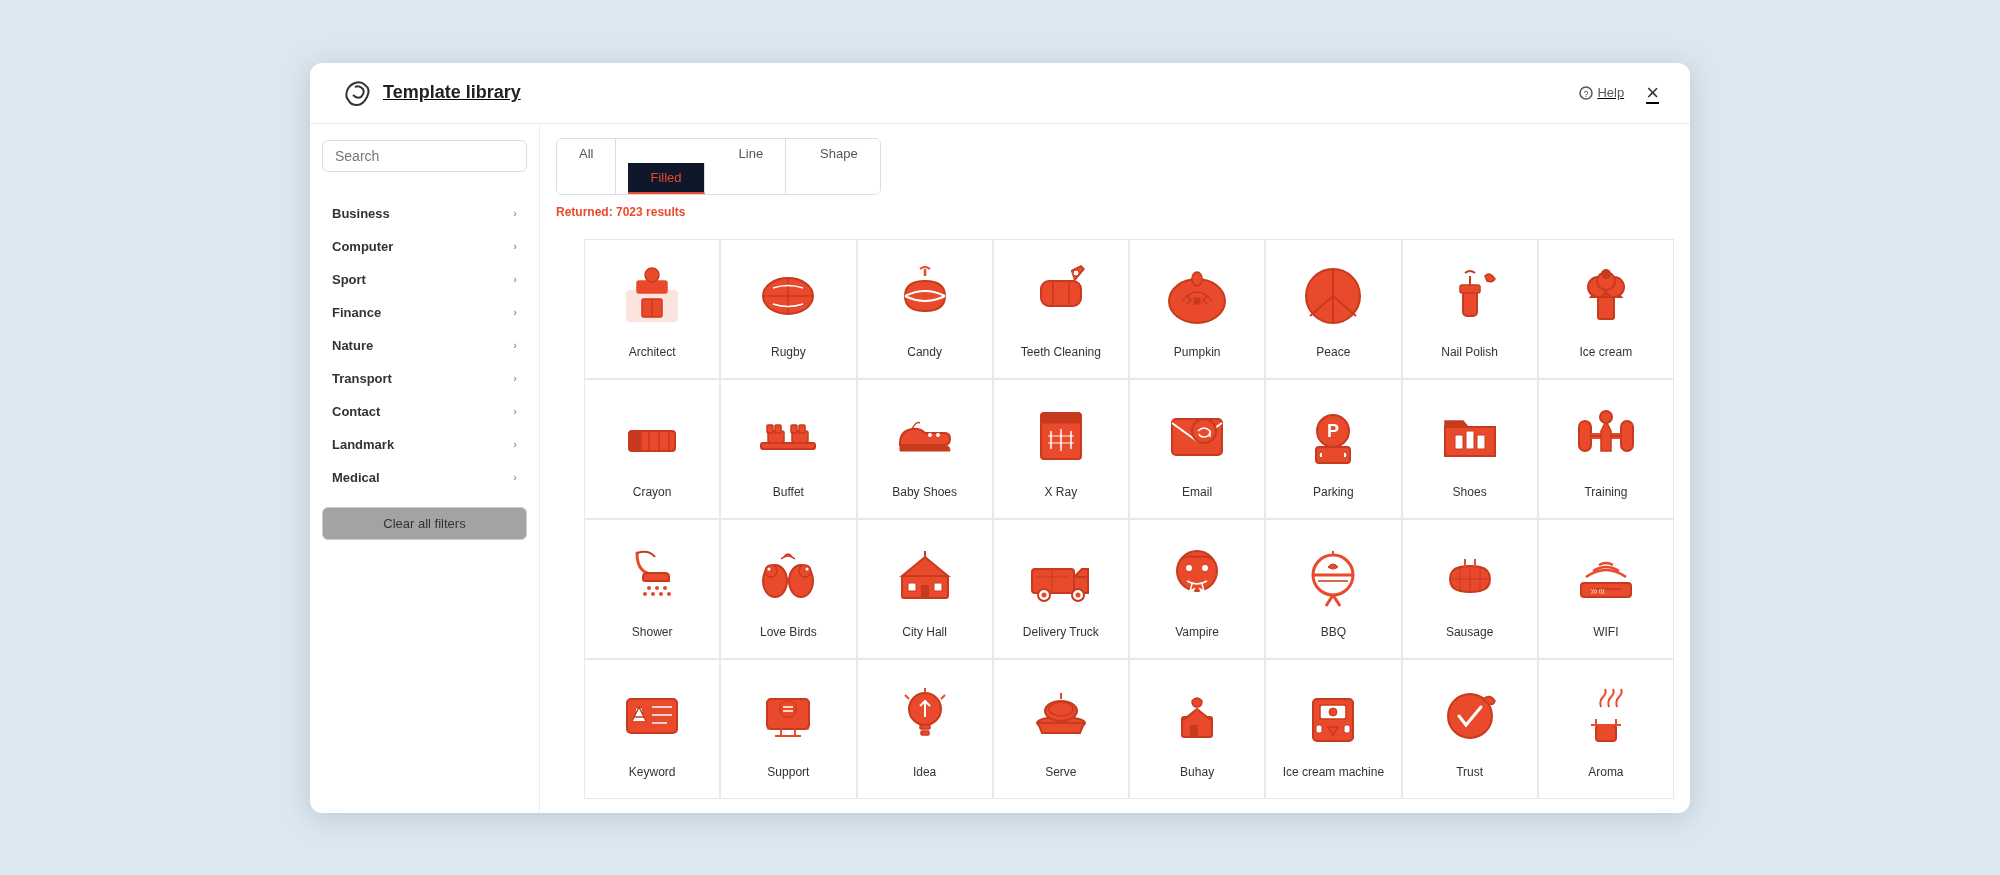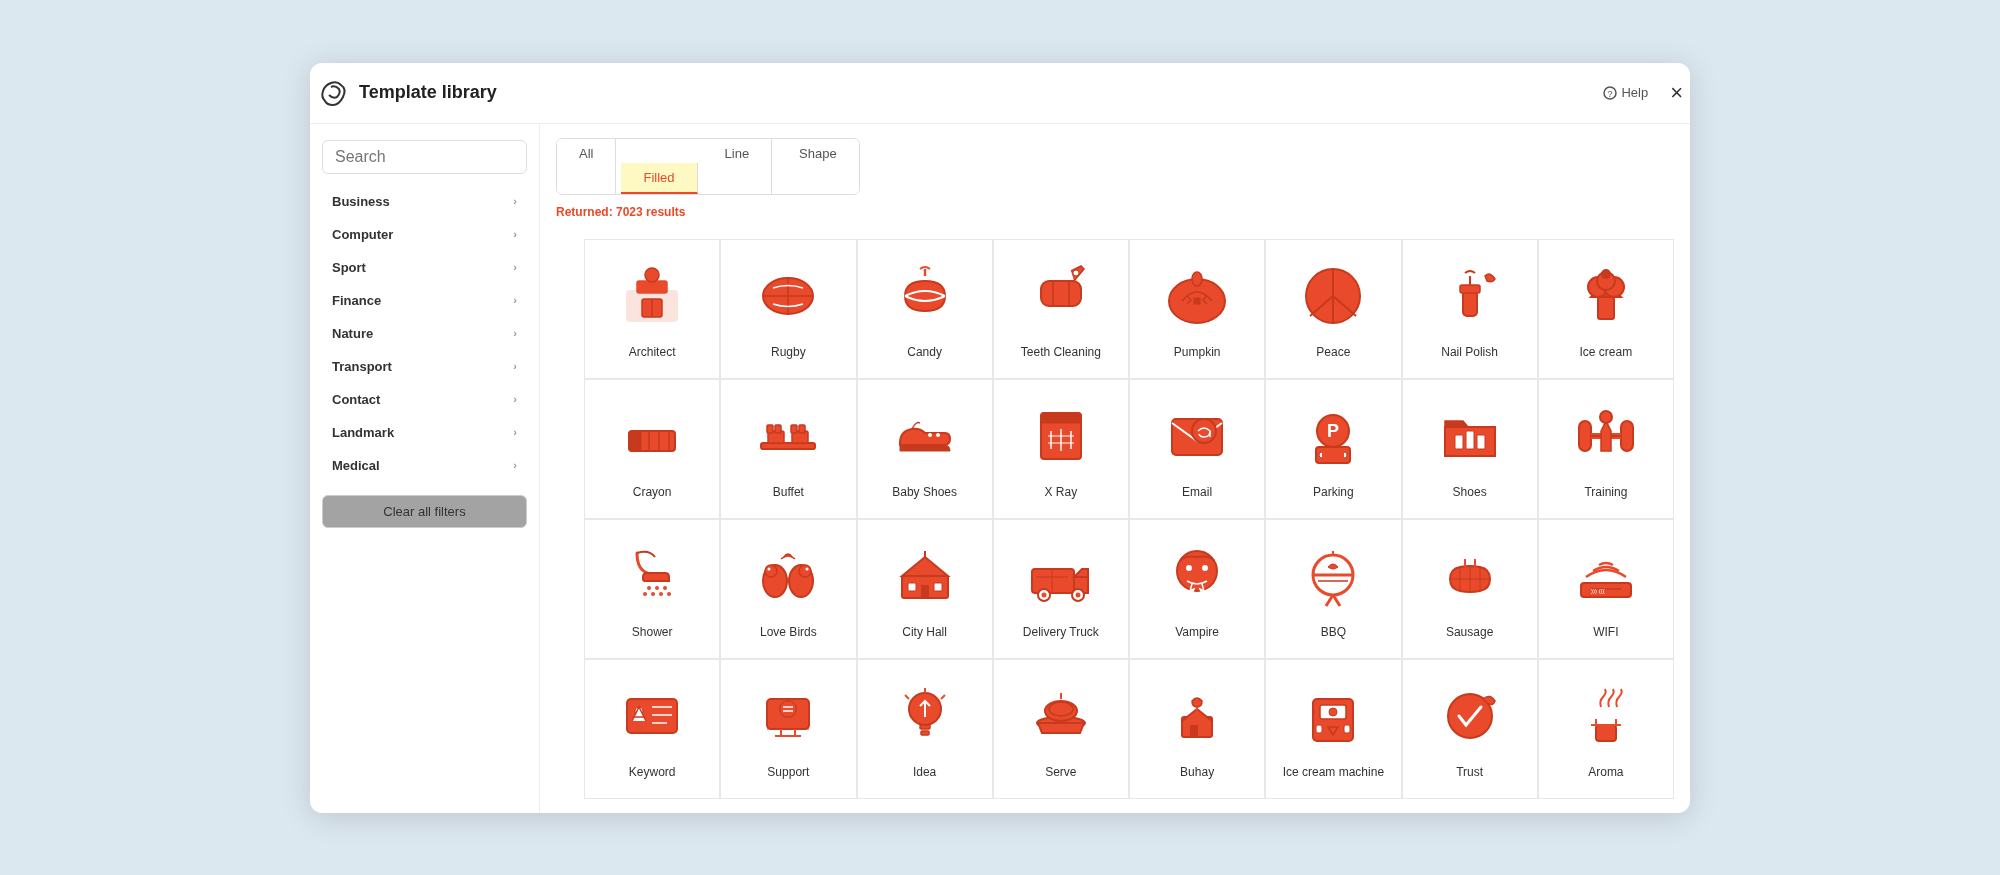--- a/index.html
+++ b/index.html
@@ -18,23 +18,24 @@
       width: 1380px;
       max-width: 100%;
       box-shadow: 0 4px 30px rgba(0,0,0,0.15);
       overflow: hidden;
       display: flex;
       flex-direction: column;
     }
     .modal-header {
       display: flex;
       align-items: center;
-      padding: 14px 7px;
+      padding: 14px 31px;
       border-bottom: 1px solid #eee;
       gap: 10px;
+      text-decoration: underline;
     }
     .modal-logo {
       width: 32px; height: 32px;
       color: #333;
     }
     .modal-title {
       font-size: 18px;
       font-weight: 600;
       color: #222;
       flex: 1;
@@ -66,23 +67,23 @@
       border-right: 1px solid #eee;
       padding: 16px 12px;
       display: flex;
       flex-direction: column;
       gap: 2px;
     }
     .search-box {
       border: 1px solid #ddd;
       border-radius: 6px;
       padding: 7px 12px;
-      font-size: 16px;
+      font-size: 14px;
       color: #999;
-      margin-bottom: 10px;
+      margin-bottom: 24px;
       outline: none;
       width: 100%;
     }
     .sidebar-item {
       display: flex;
       align-items: center;
       justify-content: space-between;
       padding: 8px 10px;
       font-size: 13px;
       color: #333;
@@ -105,38 +106,38 @@
     
     .main-content {
       flex: 1;
       display: flex;
       flex-direction: column;
       overflow: hidden;
       padding: 14px 16px;
     }
     .tabs-row {
       display: flex;
-      gap: 5px;
+      gap: 12px;
       margin-bottom: 10px;
       border: 1px solid #ddd;
       border-radius: 6px;
       overflow: hidden;
       width: fit-content;
     }
     .tab {
       padding: 7px 22px;
       font-size: 13px;
       cursor: pointer;
       background: #fff;
       color: #555;
       border-right: 1px solid #ddd;
     }
     .tab:last-child { border-right: none; }
     .tab.active {
-      background: #fef9c3;
+      background: #0f172a;
       color: #e84a2b;
       border-bottom: 2px solid #e84a2b;
       margin-top: 24px;
     }
     .results-info {
       font-size: 12px;
       color: #555;
       margin-bottom: 20px;
     }
     .results-info span { color: #e84a2b; font-weight: 600; }

